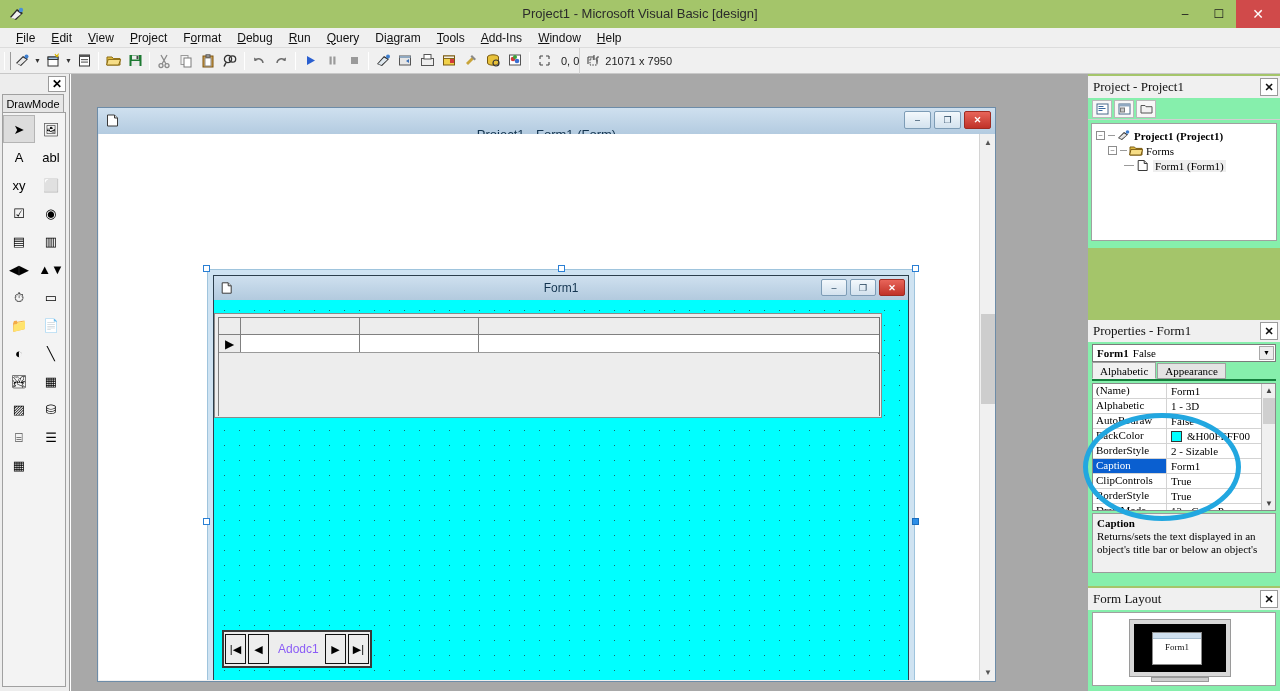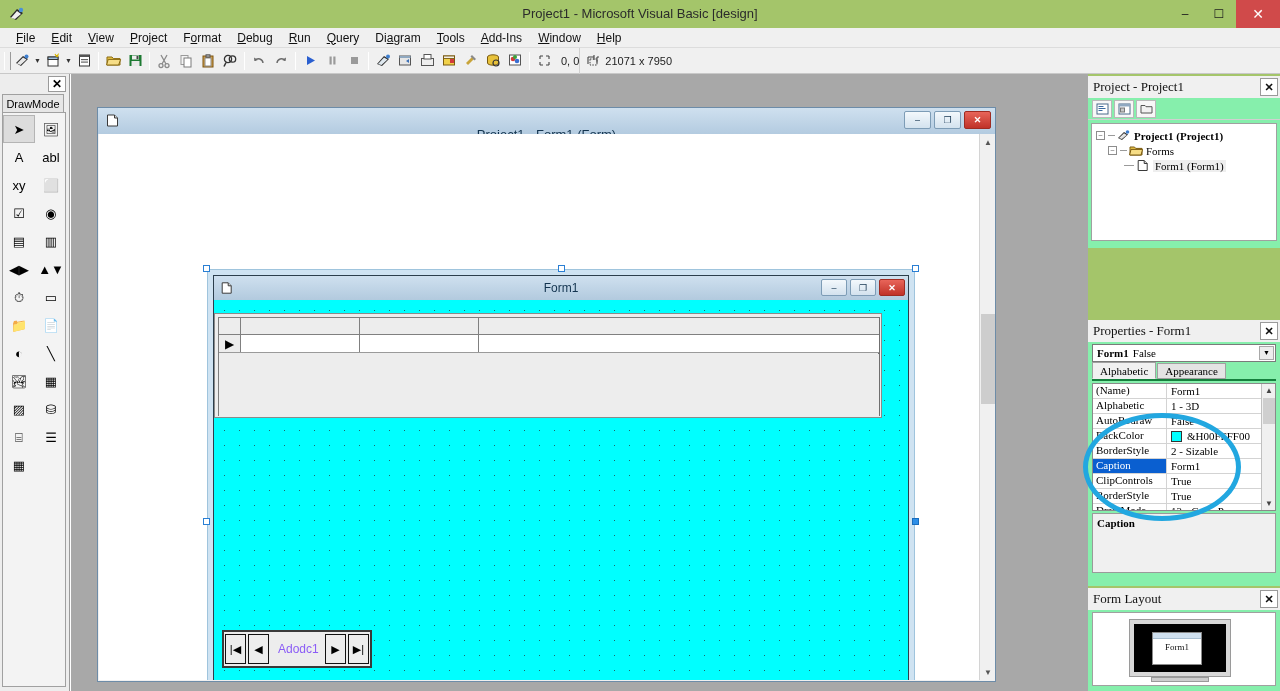--- a/index.html
+++ b/index.html
@@ -709,20 +709,21 @@
           </div>
         </div>
       <div class="pr-sb">
         <div class="a up">▲</div>
         <div class="thumb"></div>
         <div class="a dn">▼</div>
       </div>
     </div>
     <div class="pr-desc">
       <b>Caption</b>
+      <span>Returns/sets the text displayed in an object's title bar or below an object's</span>
     </div>
   </div>
 
   <div class="rpanel" id="flayout">
     <div class="pnl-head">
       <span>Form Layout</span>
       <span class="pnl-x">✕</span>
     </div>
     <div class="fl-body">
       <div class="monitor">

